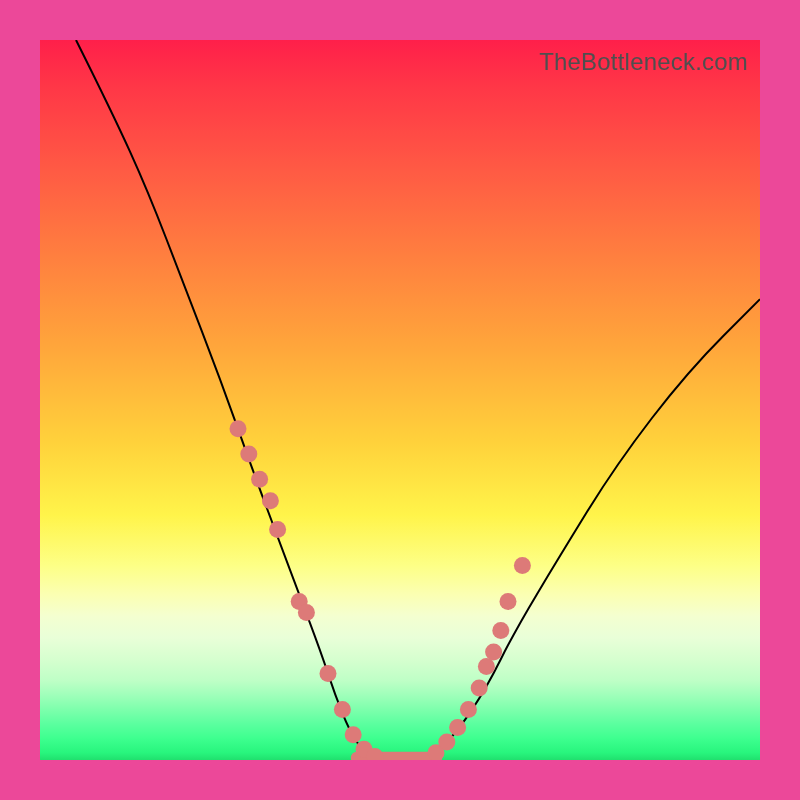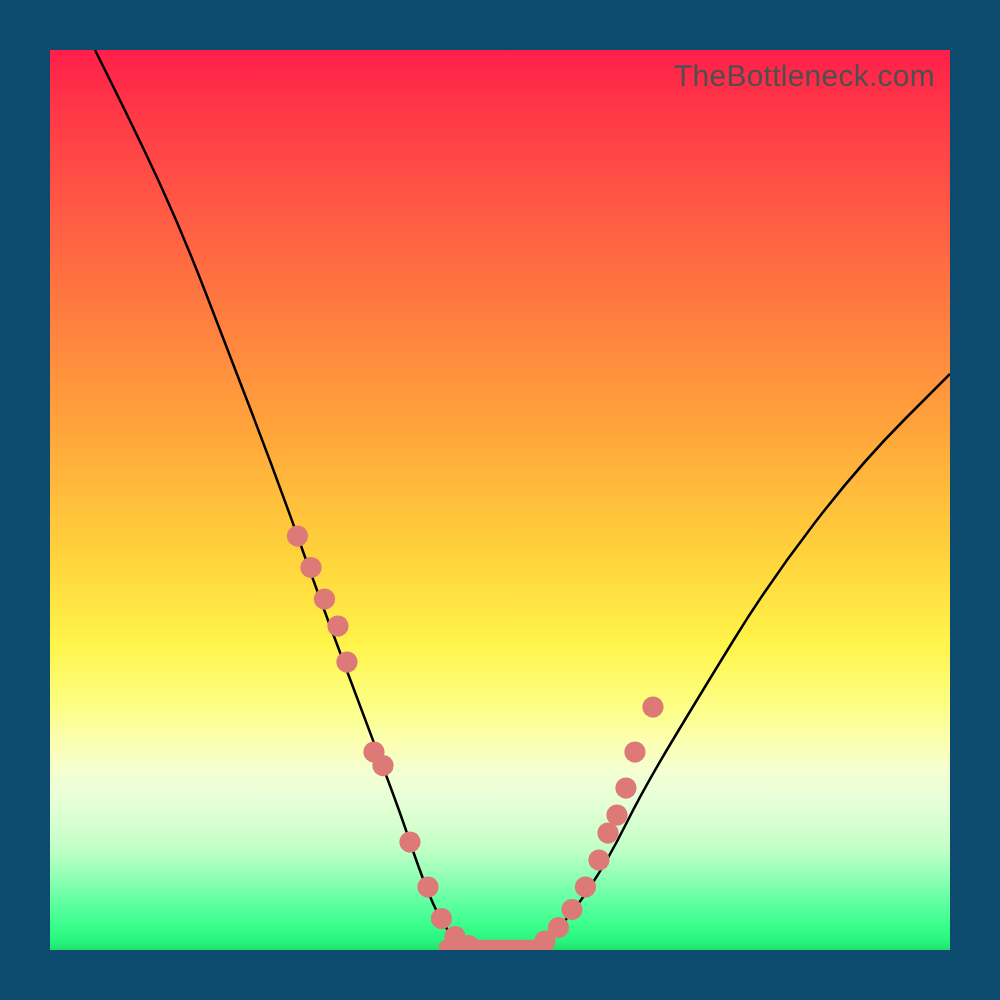--- a/index.html
+++ b/index.html
@@ -8,21 +8,21 @@
     width: 800px;
     height: 800px;
     background: #000;
     overflow: hidden;
     font-family: Arial, Helvetica, sans-serif;
   }
   .frame {
     position: relative;
     width: 800px;
     height: 800px;
-    background: #0c4a6e;
+    background: #ec4899;
   }
   .plot-area {
     position: absolute;
     left: 40px;
     top: 40px;
     width: 720px;
     height: 720px;
     background: linear-gradient(
       to bottom,
       #ff1f4a 0%,

